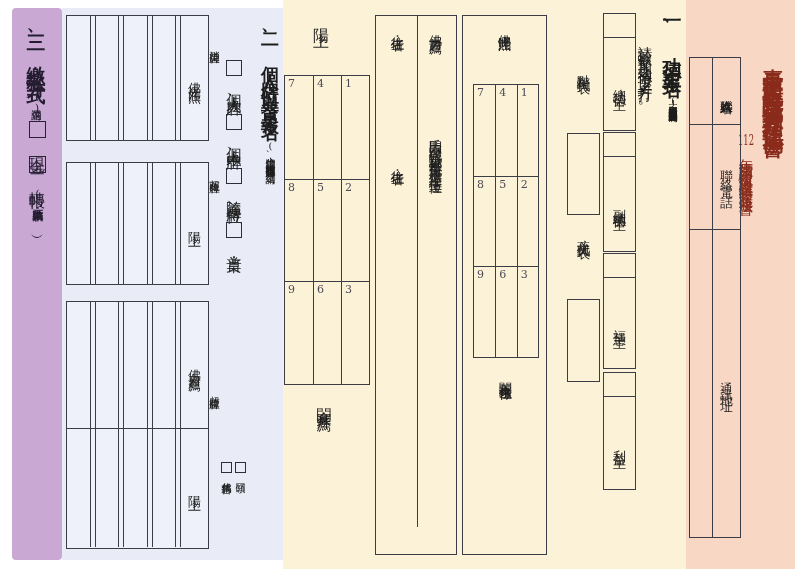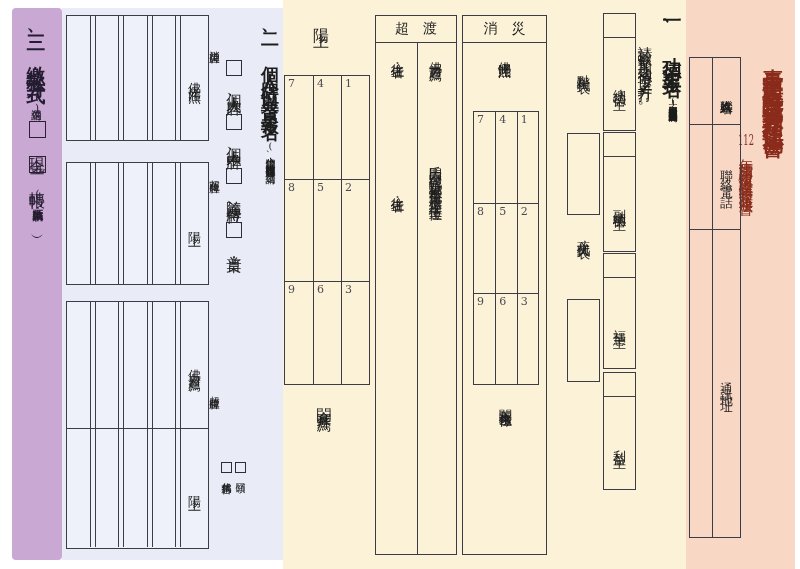--- a/index.html
+++ b/index.html
@@ -136,21 +136,20 @@
           <span class="v">利益主</span>
         </div>
     </div>
 
     <div class="abs v rep-label" style="left:289px;top:64px;">點燈代表</div>
     <div class="rep-box abs" style="left:284px;top:133px;"></div>
     <div class="abs v rep-label" style="left:289px;top:229px;">疏文代表</div>
     <div class="rep-box abs" style="left:284px;top:299px;height:81px;"></div>
 
     <div class="bigbox" style="left:179px;top:15px;width:83px;height:538px;">
-      <div class="bhead">消　災</div>
       <div class="bbody">
         <div class="abs v" style="left:34px;top:8px;font-size:13.5px;letter-spacing:1px;line-height:16px;">佛光注照</div>
         <div class="grid9" style="left:10px;top:68px;width:64px;height:272px;">
           <div class="gcell">
               <span class="gnum">7</span>
             </div>
           <div class="gcell">
               <span class="gnum">4</span>
             </div>
           <div class="gcell">
@@ -173,21 +172,20 @@
             </div>
           <div class="gcell">
               <span class="gnum">3</span>
             </div>
         </div>
         <div class="abs v" style="left:34px;top:356px;font-size:13px;letter-spacing:1px;line-height:16px;">閤家長生祿位</div>
       </div>
     </div>
 
     <div class="bigbox" style="left:92px;top:15px;width:80px;height:538px;">
-      <div class="bhead">超　渡</div>
       <div class="bbody">
         <div class="abs" style="left:41px;top:0;width:0;height:100%;border-left:1.2px solid #3c3c46;"></div>
         <div class="abs v" style="left:13px;top:9px;font-size:13.5px;letter-spacing:1px;line-height:18px;">往生者：</div>
         <div class="abs v" style="left:13px;top:143px;font-size:13.5px;letter-spacing:1px;line-height:18px;">往生者：</div>
         <div class="abs" style="left:0;top:0;width:41px;height:100%;"></div>
         <div class="abs v" style="left:50px;top:8px;font-size:13.5px;letter-spacing:2px;line-height:20px;">佛力超薦</div>
         <div class="abs" style="left:48px;top:70px;width:24px;height:40px;"></div>
         <div class="abs v" style="left:50px;top:112px;height:390px;font-size:13.5px;letter-spacing:2.5px;line-height:20px;">氏門中歷代宗親暨累世冤親債主往生蓮位</div>
       </div>
     </div>

